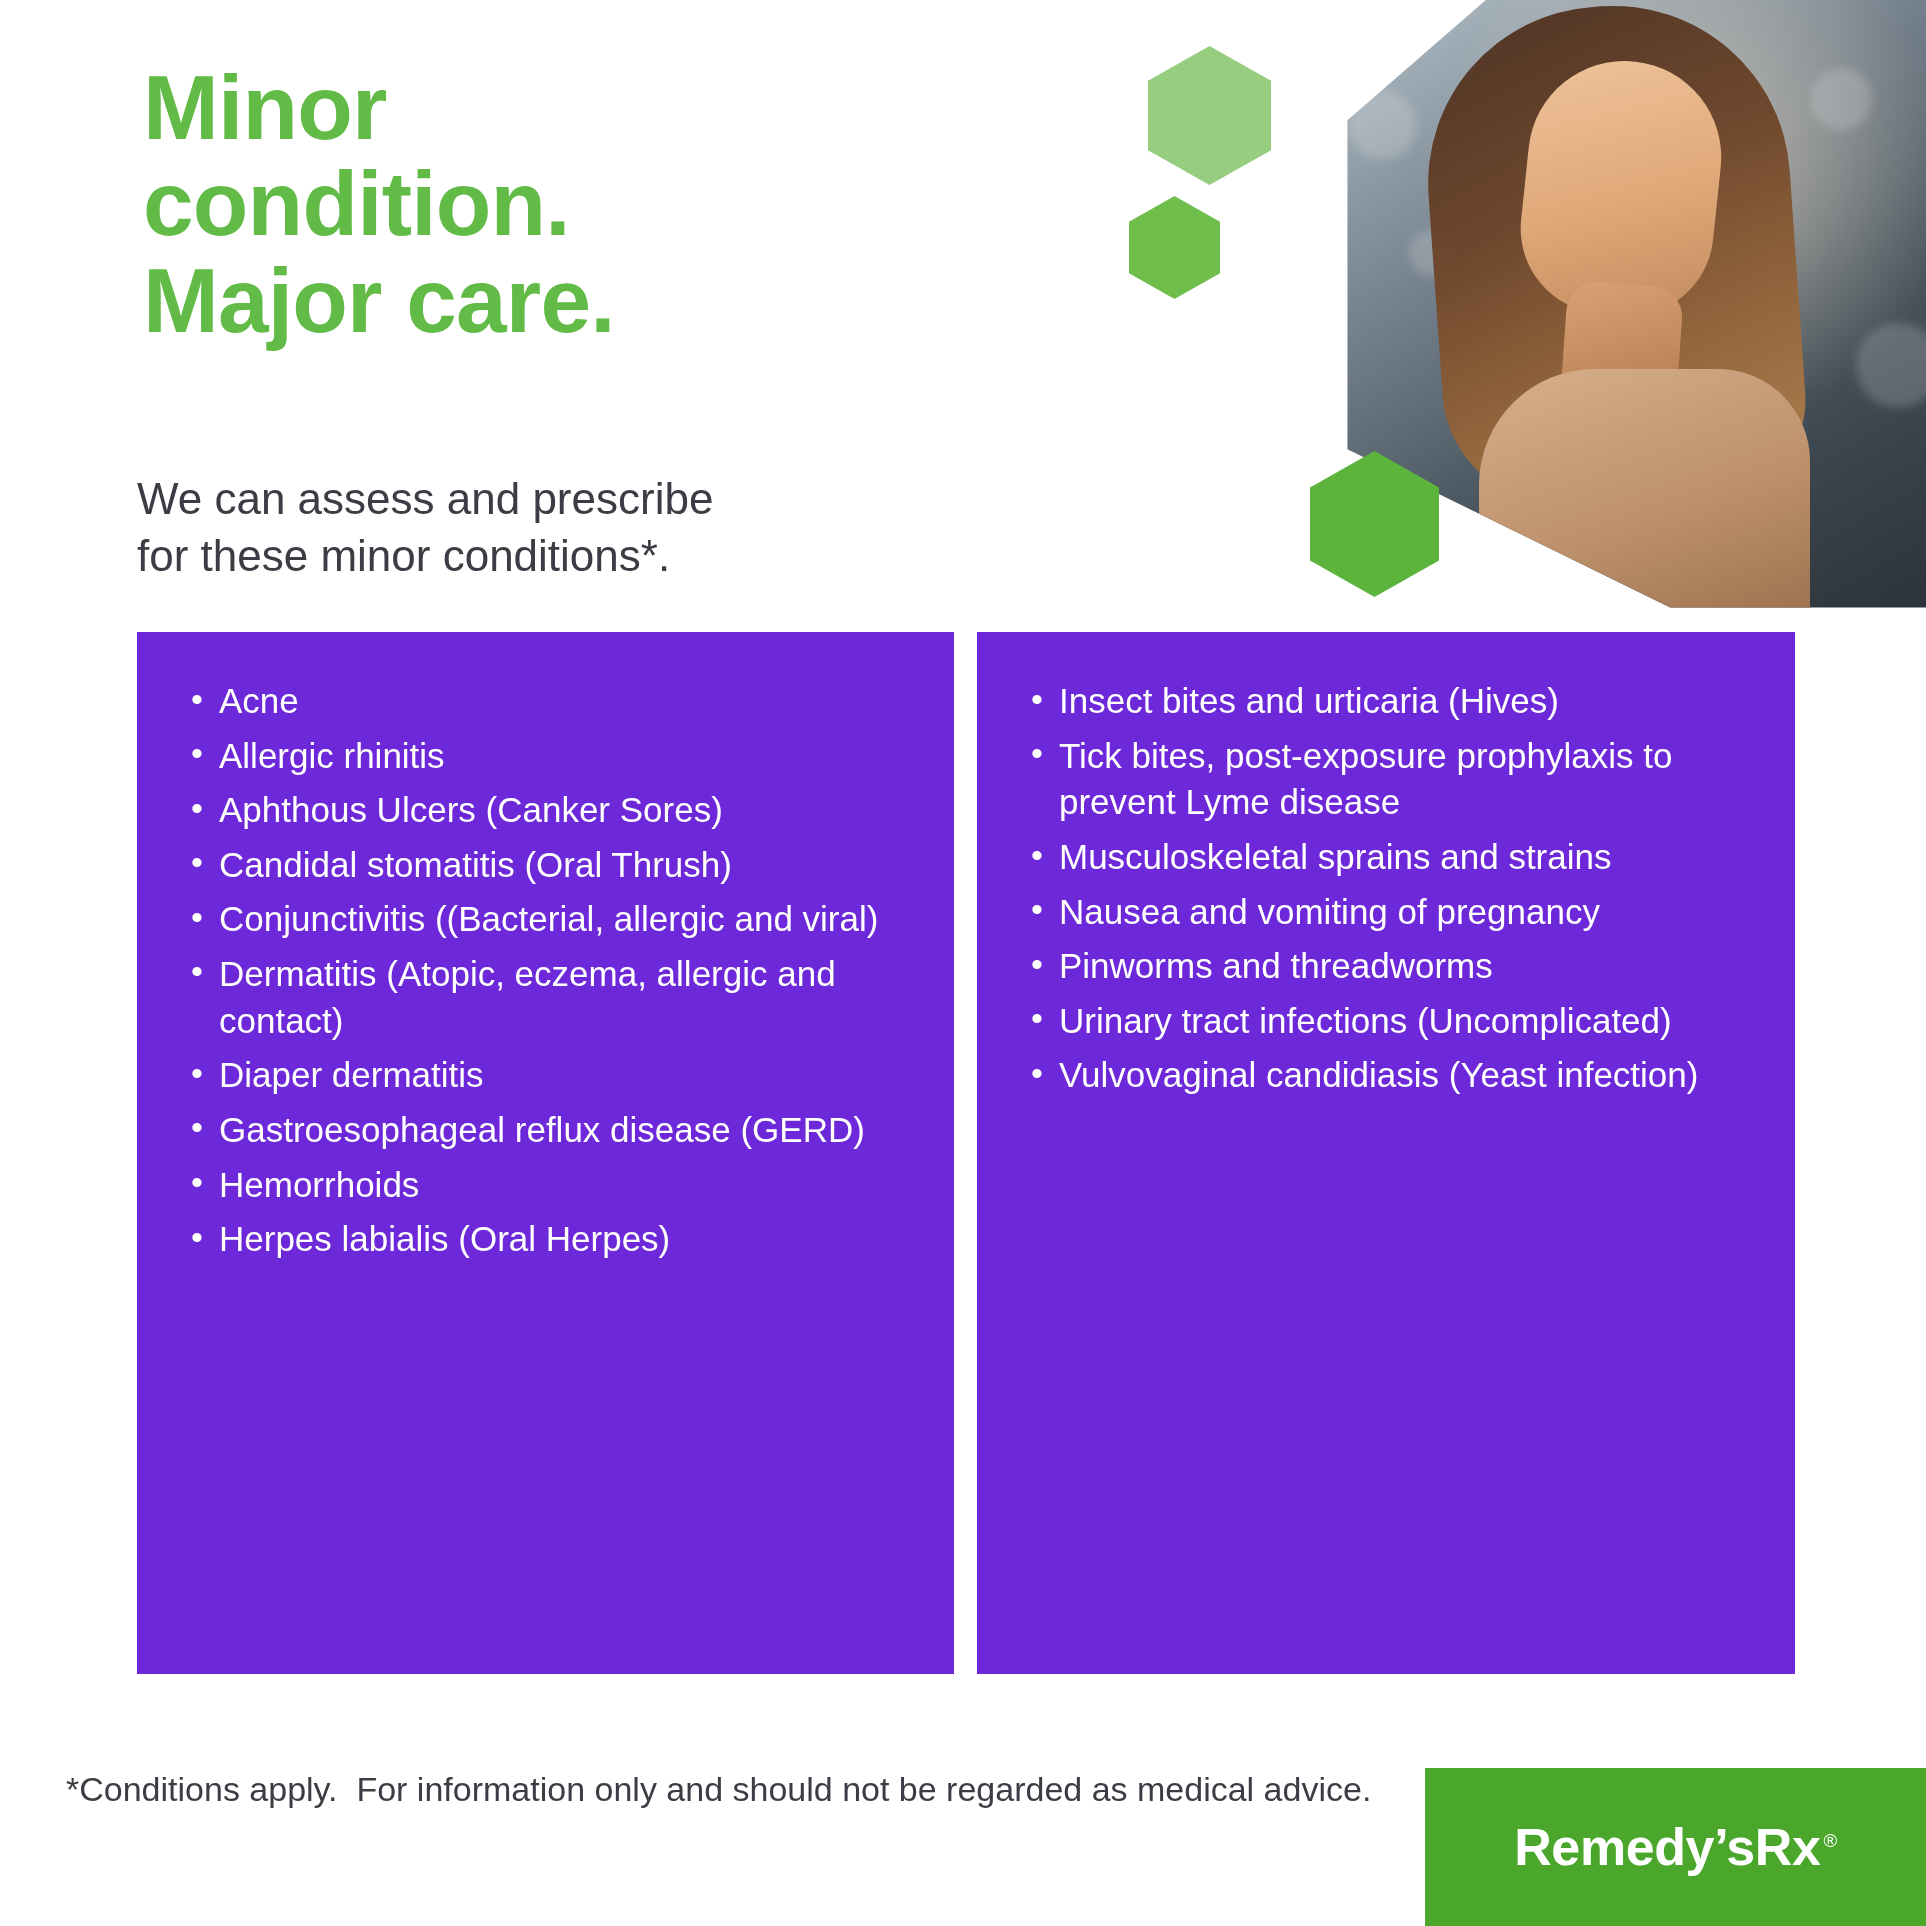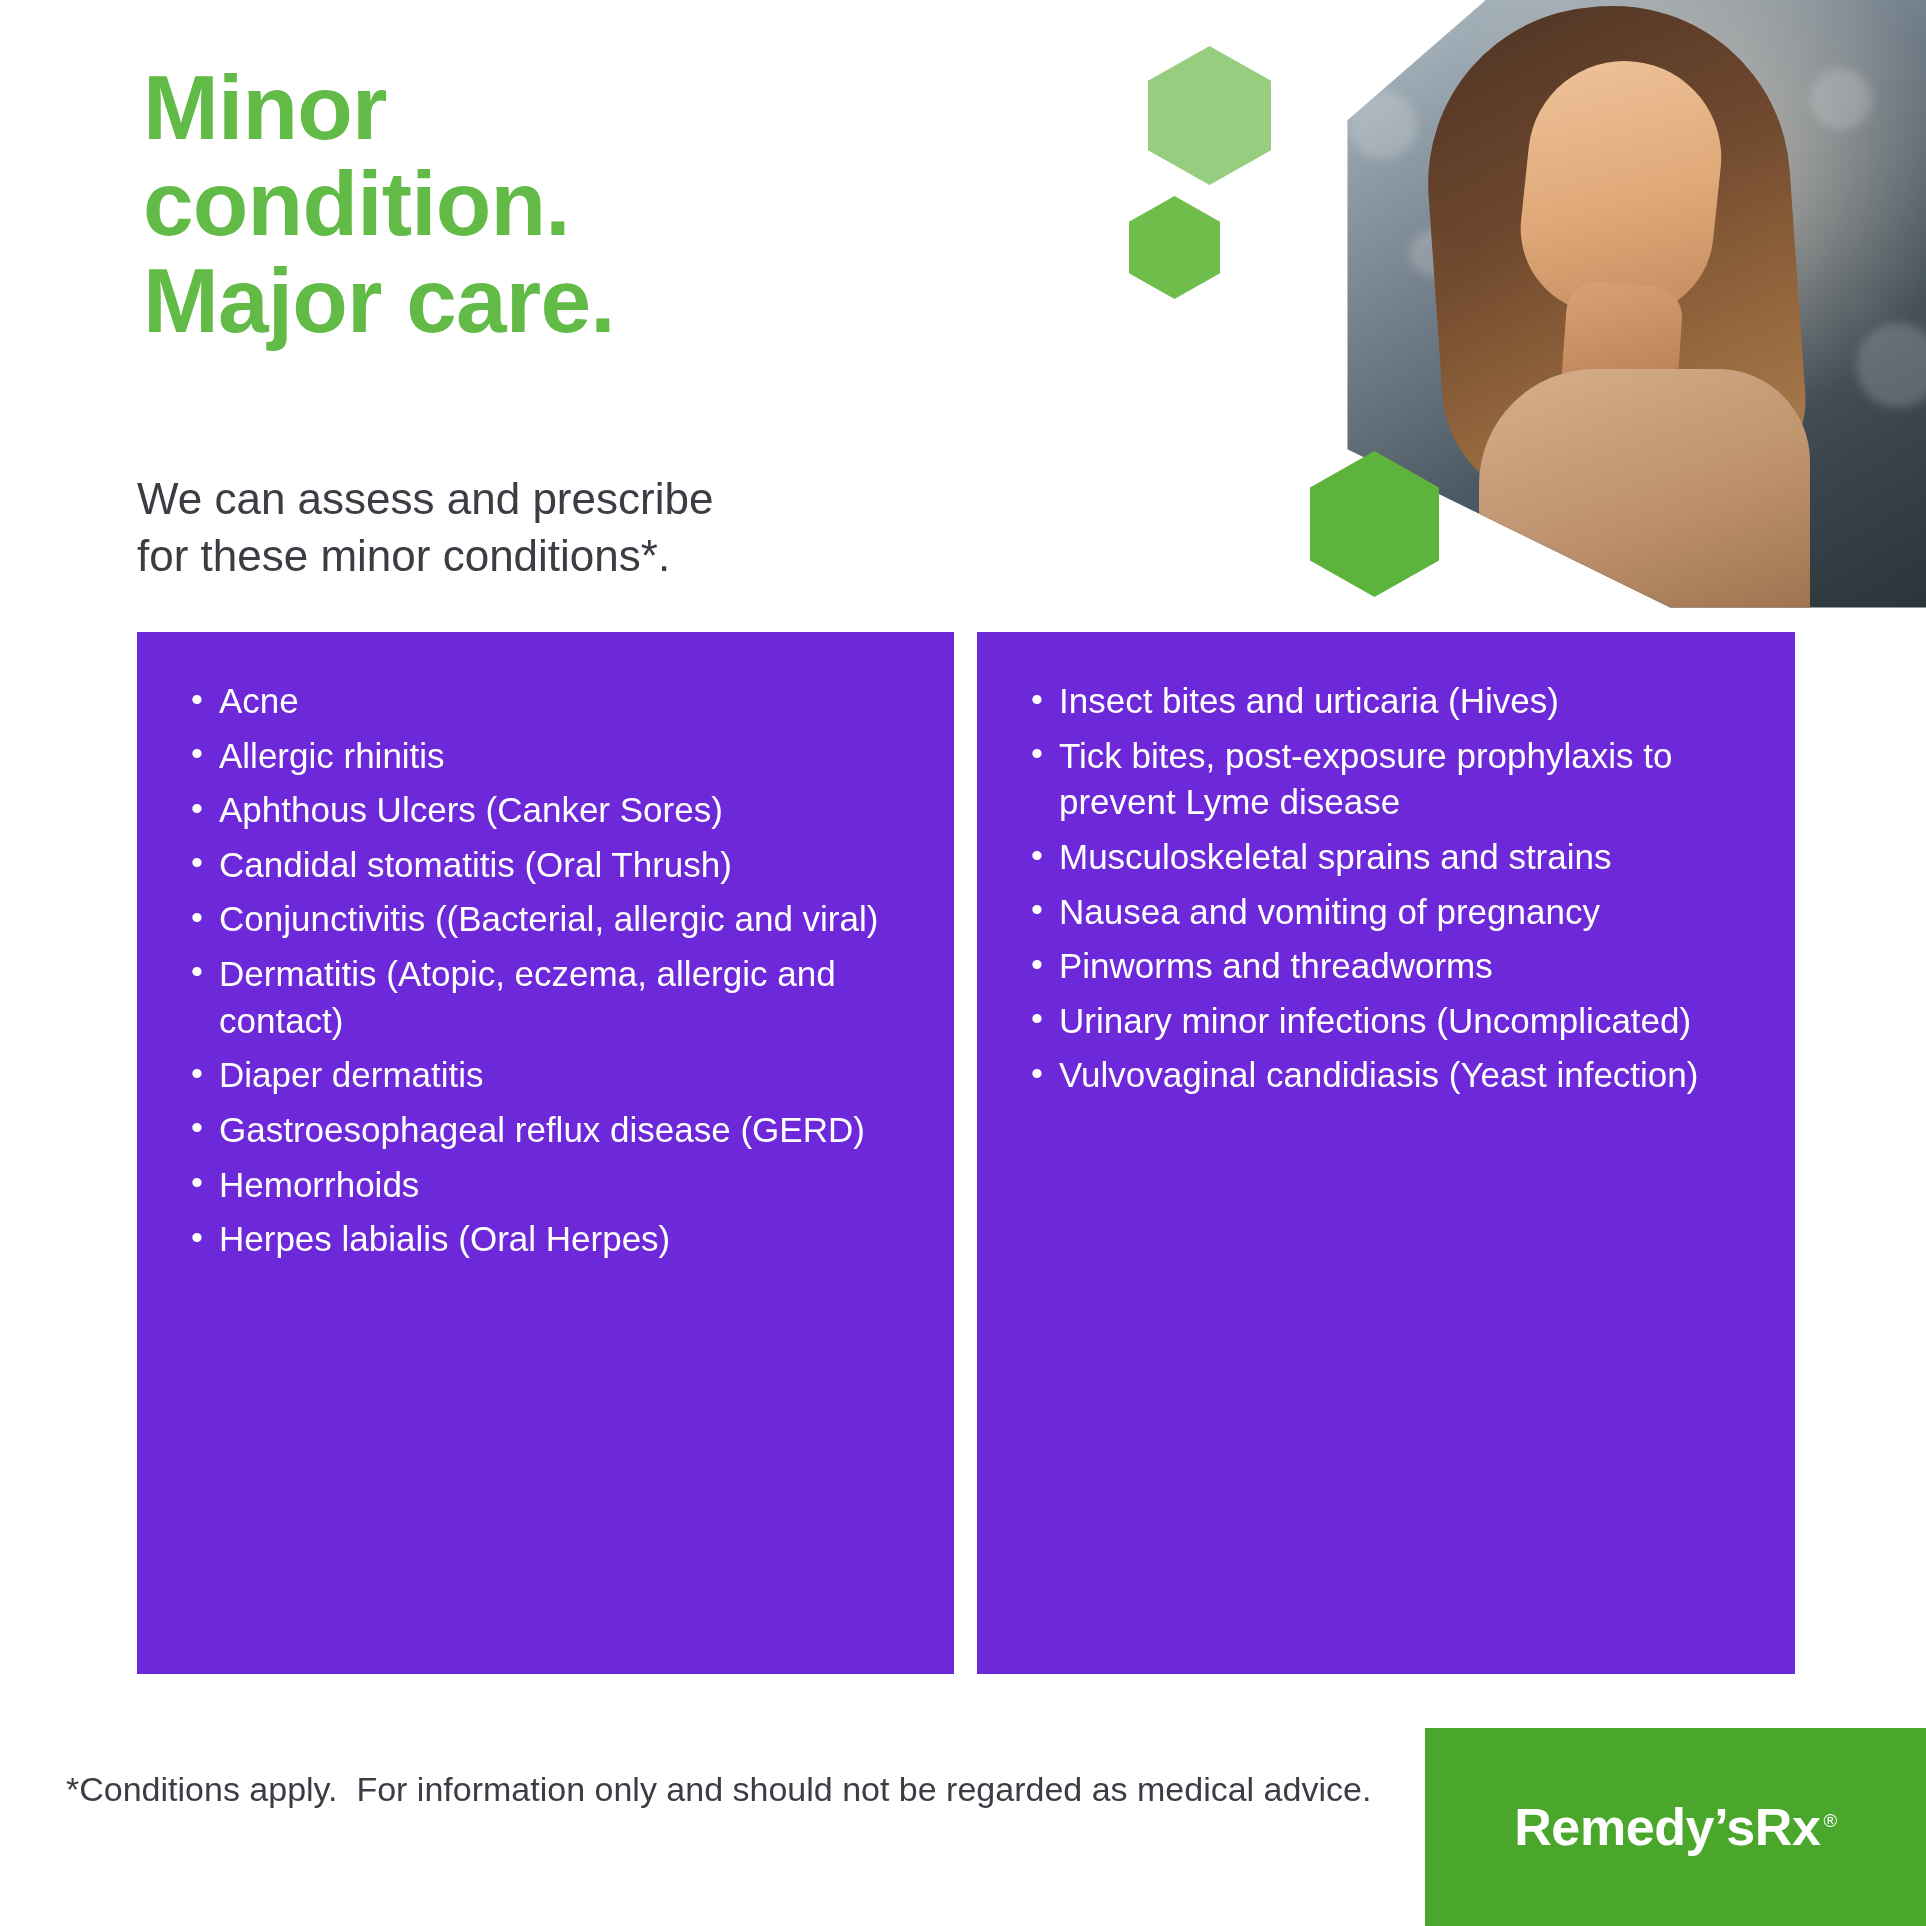--- a/index.html
+++ b/index.html
@@ -158,21 +158,21 @@
     font-size: 34px;
     color: #3c3c44;
     white-space: pre;
   }
 
   .logo-block {
     position: absolute;
     right: 0;
     bottom: 0;
     width: 501px;
-    height: 198px;
+    height: 158px;
     background: #4ba72c;
   }
   .logo-text {
     position: absolute;
     left: 50%;
     top: 50%;
     transform: translate(-50%, -50%);
     color: #ffffff;
     font-size: 52px;
     font-weight: bold;
@@ -231,21 +231,21 @@
   </ul>
 </div>
 
 <div class="panel panel-right">
   <ul>
     <li>Insect bites and urticaria (Hives)</li>
     <li>Tick bites, post-exposure prophylaxis to prevent Lyme disease</li>
     <li>Musculoskeletal sprains and strains</li>
     <li>Nausea and vomiting of pregnancy</li>
     <li>Pinworms and threadworms</li>
-    <li>Urinary minor infections (Uncomplicated)</li>
+    <li>Urinary tract infections (Uncomplicated)</li>
     <li>Vulvovaginal candidiasis (Yeast infection)</li>
   </ul>
 </div>
 
 <div class="disclaimer">*Conditions apply.  For information only and should not be regarded as medical advice.</div>
 
 <div class="logo-block">
   <div class="logo-text">
     <span>Remedy’sRx</span><span class="logo-reg">®</span>
   </div>

